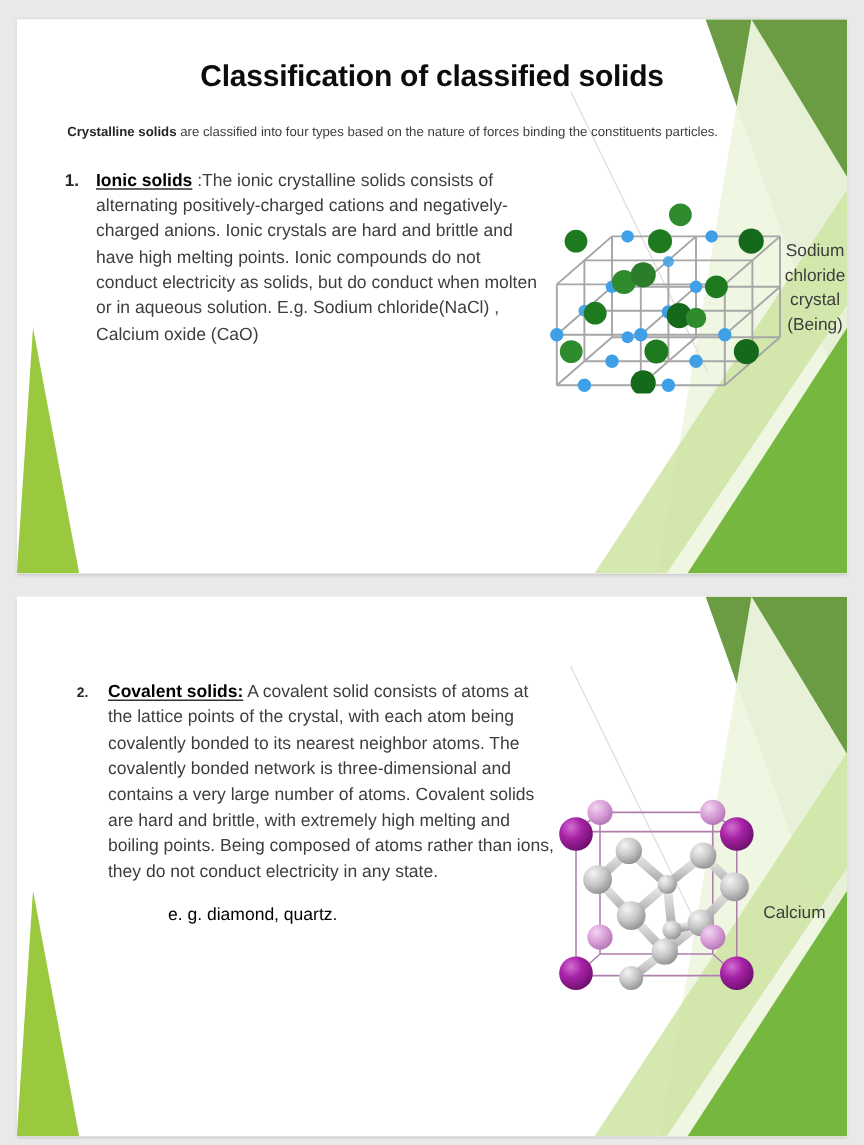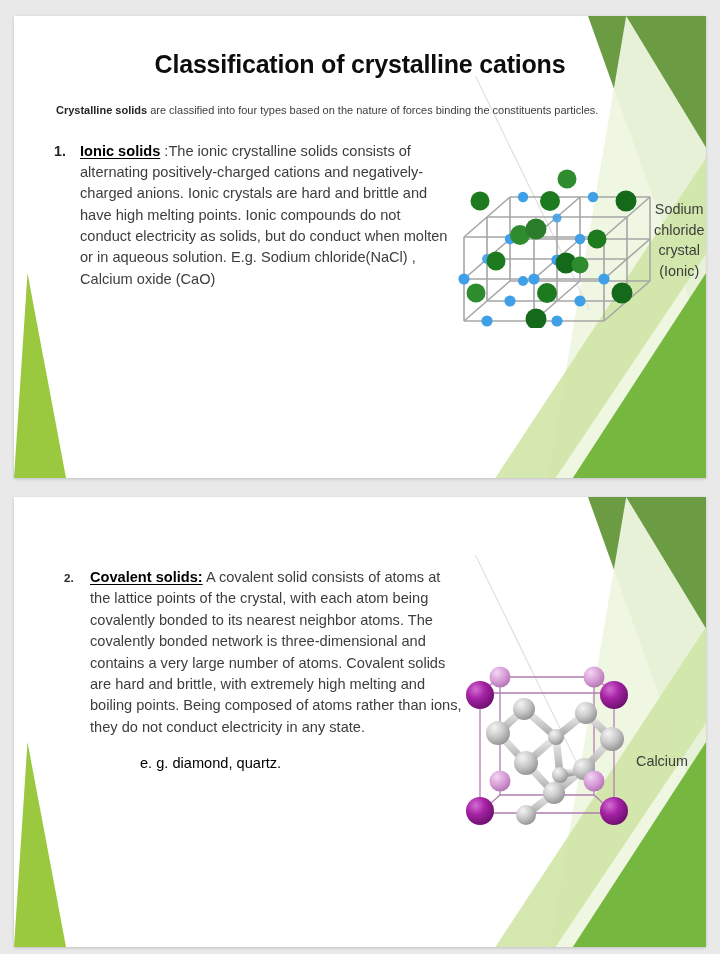--- a/index.html
+++ b/index.html
@@ -173,21 +173,21 @@
 
     <div class="deco deco-tr-dark"></div>
     <div class="deco deco-tr-pale"></div>
     <div class="deco deco-r-light"></div>
     <div class="deco deco-br-bright"></div>
     <div class="deco deco-left"></div>
     <div class="deco deco-line" style="top:60px; right:-30px; width:260px; transform:rotate(64deg);"></div>
 
     <div class="content">
 
-      <div class="slide-title">Classification of crystalline cations</div>
+      <div class="slide-title">Classification of classified solids</div>
 
       <p class="intro">
         <b>Crystalline solids</b><span> are classified into four types based on the nature of forces binding the constituents particles.</span>
       </p>
 
       <div class="body-row">
         <div class="col-text">
           <div class="list-item">
             <div class="item-num">1.</div>
             <div class="item-body"><span class="lead">Ionic solids</span><span> :The ionic crystalline solids consists of alternating positively-charged cations and negatively-charged anions. Ionic crystals are hard and brittle and have high melting points. Ionic compounds do not conduct electricity as solids, but do conduct when molten or in aqueous solution. E.g. Sodium chloride(NaCl) , Calcium oxide (CaO)</span></div>
@@ -256,21 +256,21 @@
                 <circle cx="126" cy="122" r="8.5" fill="#2e8b2e"></circle>
                 <circle cx="22" cy="150" r="9.5" fill="#2e8b2e"></circle>
                 <circle cx="93" cy="150" r="10" fill="#1e7a1e"></circle>
                 <circle cx="168" cy="150" r="10.5" fill="#14691a"></circle>
                 <circle cx="82" cy="176" r="10.5" fill="#14691a"></circle>
               </g>
             </svg>
           </div>
           <div class="fig-caption">
             <div>Sodium chloride crystal</div>
-            <div>(Ionic)</div>
+            <div>(Being)</div>
           </div>
         </div>
       </div>
 
     </div>
   </div>
 
   <div class="slide" id="slide-2">
 
     <div class="deco deco-tr-dark"></div>

